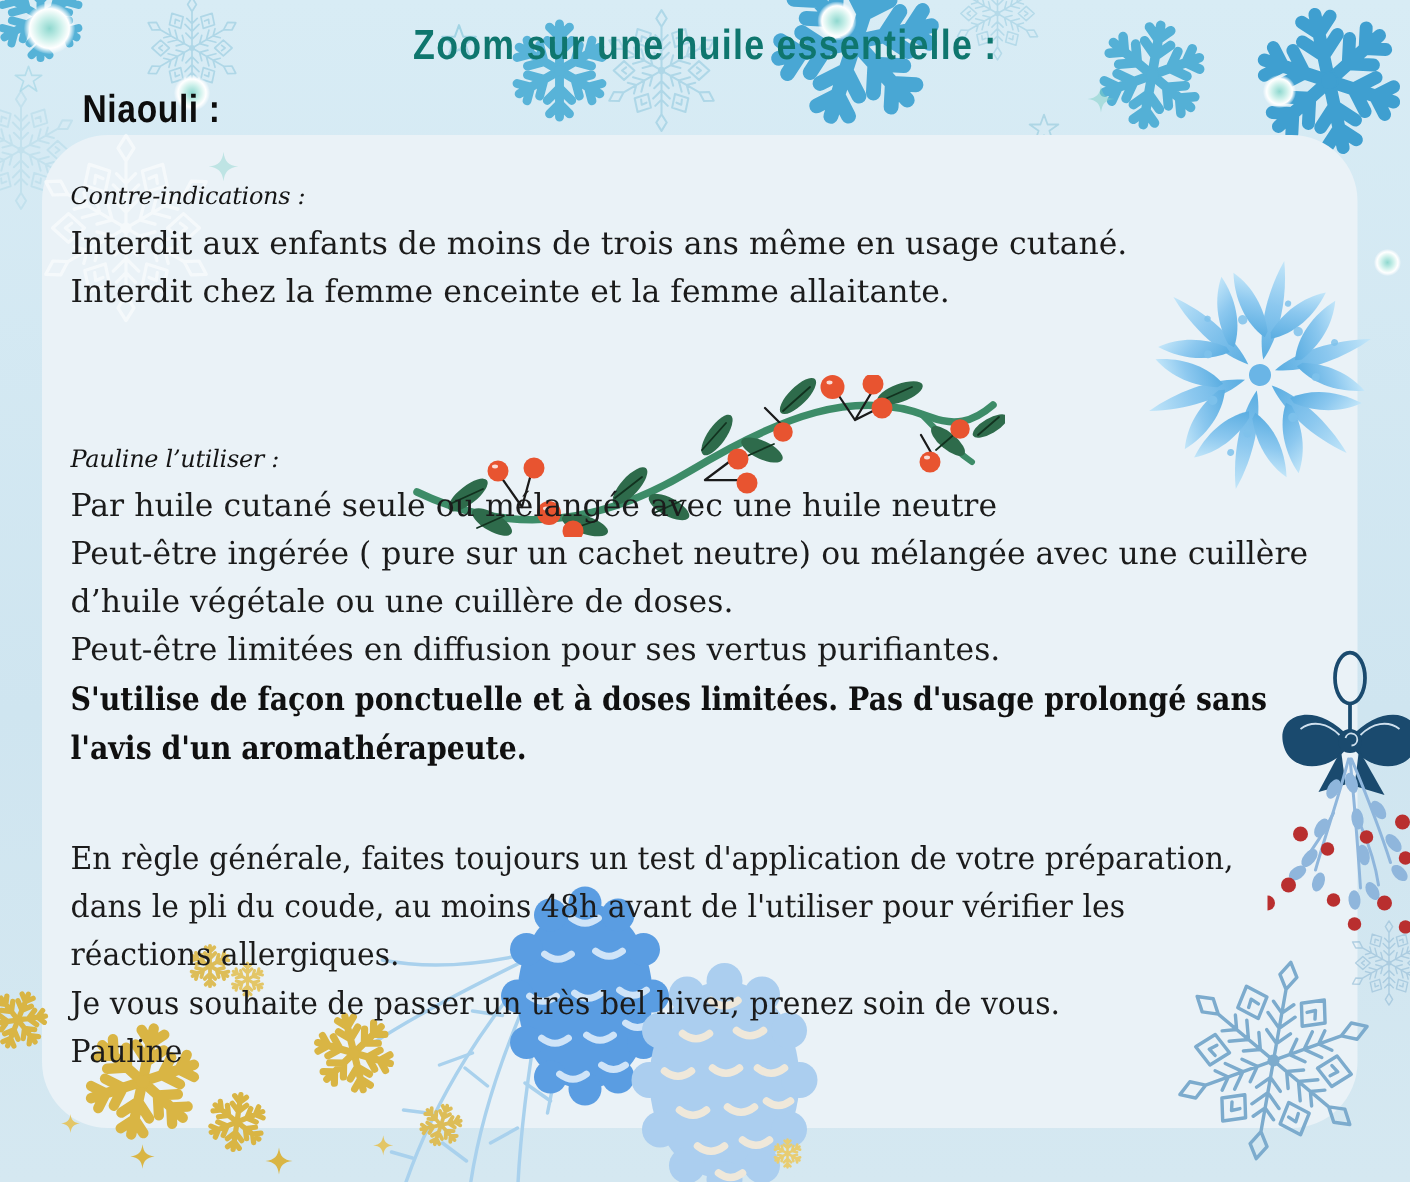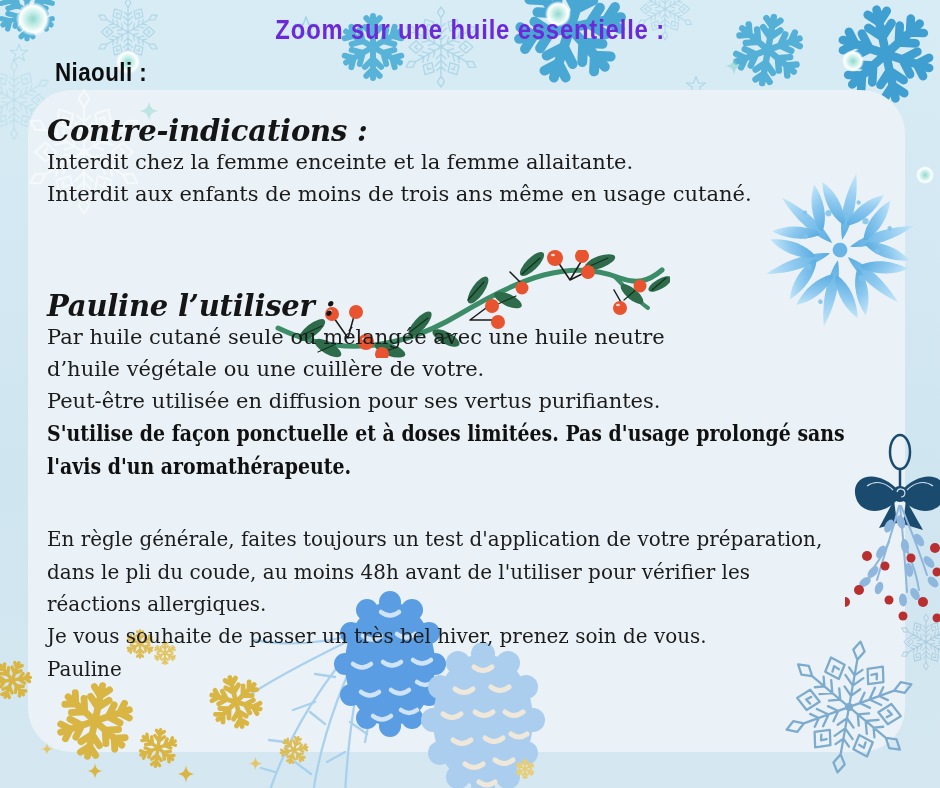--- a/index.html
+++ b/index.html
@@ -9,36 +9,36 @@
     font-family:"DejaVu Serif","Liberation Serif",serif;
     color:#151515;
   }
   .deco{position:absolute;pointer-events:none;}
   .z1{z-index:1}.z3{z-index:3}.z4{z-index:4}
   .orb{position:absolute;border-radius:50%;z-index:1;
     background:radial-gradient(circle,#8fd8cf 0%,#c9efe9 30%,#ffffff 55%,rgba(255,255,255,0) 72%);}
   #title{
     position:absolute;top:14px;left:0;width:940px;text-align:center;z-index:5;
     font-family:"Liberation Sans","DejaVu Sans",sans-serif;font-weight:700;
-    font-size:28px;letter-spacing:1px;color:#6d28d9;
+    font-size:28px;letter-spacing:1px;color:#0f766e;
   }
   #title span{display:inline-block;transform:scaleX(.85);transform-origin:center;}
   #subtitle{
     position:absolute;top:57px;left:55px;z-index:5;
     font-family:"Liberation Sans","DejaVu Sans",sans-serif;font-weight:700;
     font-size:26px;letter-spacing:.5px;color:#0d0d0d;
     transform:scaleX(.86);transform-origin:left center;
   }
   #card{
     position:absolute;left:28px;top:90px;width:877px;height:662px;
     background:#eaf2f7;border-radius:44px;z-index:2;
   }
   #content{position:absolute;left:47px;top:116px;width:865px;z-index:6;}
   .heading{
-    font-size:29px;font-weight:bold;font-style:italic;line-height:30px;
+    font-size:16px;font-weight:normal;font-style:italic;line-height:30px;
     white-space:nowrap;letter-spacing:-0.2px;
   }
   .line{font-size:21px;line-height:32.3px;white-space:nowrap;color:#1b1b1b;}
   .gap-a{height:80px;}
   .gap-b{height:40px;}
   .bold-line{
     font-size:21.5px;font-weight:bold;line-height:33px;white-space:nowrap;
     transform:scaleX(.88);transform-origin:left center;color:#101010;
   }
   .closing{transform:scaleX(.95);transform-origin:left center;}
@@ -383,27 +383,28 @@
 
 <svg class="deco z4" style="left:778px;top:636px;width:142px;height:142px;color:#7cabcd;transform:rotate(10deg);">
     <use href="#snow-line"></use>
   </svg>
 <svg class="deco z4" style="left:896px;top:612px;width:60px;height:60px;color:#9cc2da;opacity:.7;">
     <use href="#snow-line"></use>
   </svg>
 
 <div id="content">
   <div class="heading">Contre-indications :</div>
+  <div class="line">Interdit aux enfants de moins de trois ans même en usage cutané.</div>
   <div class="line">Interdit chez la femme enceinte et la femme allaitante.</div>
-  <div class="line">Interdit aux enfants de moins de trois ans même en usage cutané.</div>
   <div class="gap-a"></div>
   <div class="heading">Pauline l’utiliser :</div>
   <div class="line">Par huile cutané seule ou mélangée avec une huile neutre</div>
-  <div class="line">d’huile végétale ou une cuillère de votre.</div>
-  <div class="line">Peut-être utilisée en diffusion pour ses vertus purifiantes.</div>
+  <div class="line">Peut-être ingérée ( pure sur un cachet neutre) ou mélangée avec une cuillère</div>
+  <div class="line">d’huile végétale ou une cuillère de doses.</div>
+  <div class="line">Peut-être limitées en diffusion pour ses vertus purifiantes.</div>
   <div class="bold-line">S'utilise de façon ponctuelle et à doses limitées. Pas d'usage prolongé sans</div>
   <div class="bold-line">l'avis d'un aromathérapeute.</div>
   <div class="gap-b"></div>
   <div class="line closing">En règle générale, faites toujours un test d'application de votre préparation,</div>
   <div class="line closing">dans le pli du coude, au moins 48h avant de l'utiliser pour vérifier les</div>
   <div class="line closing">réactions allergiques.</div>
   <div class="line closing">Je vous souhaite de passer un très bel hiver, prenez soin de vous.</div>
   <div class="line closing">Pauline</div>
 </div>
 

